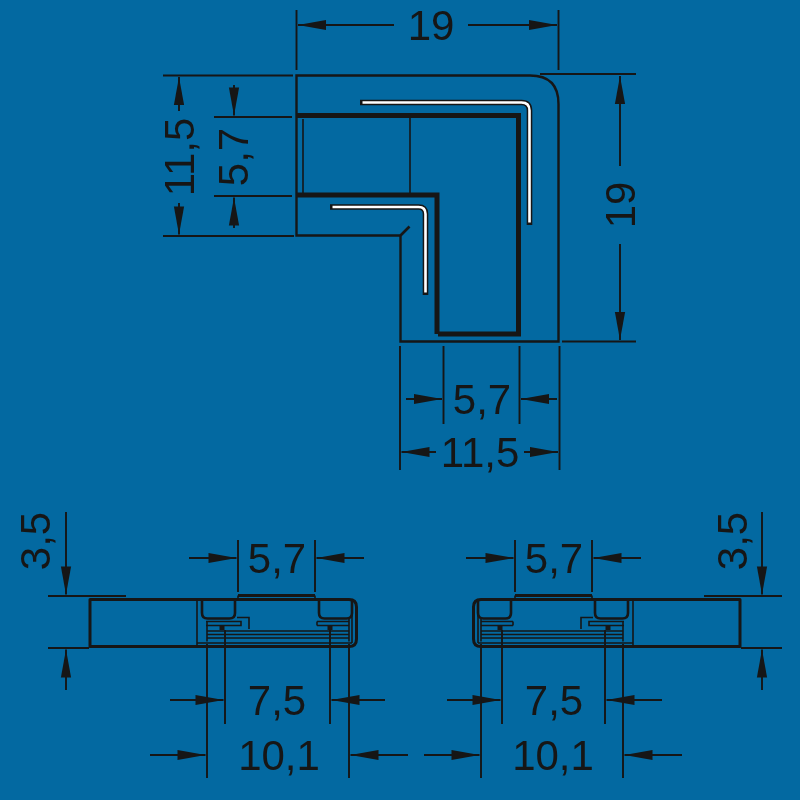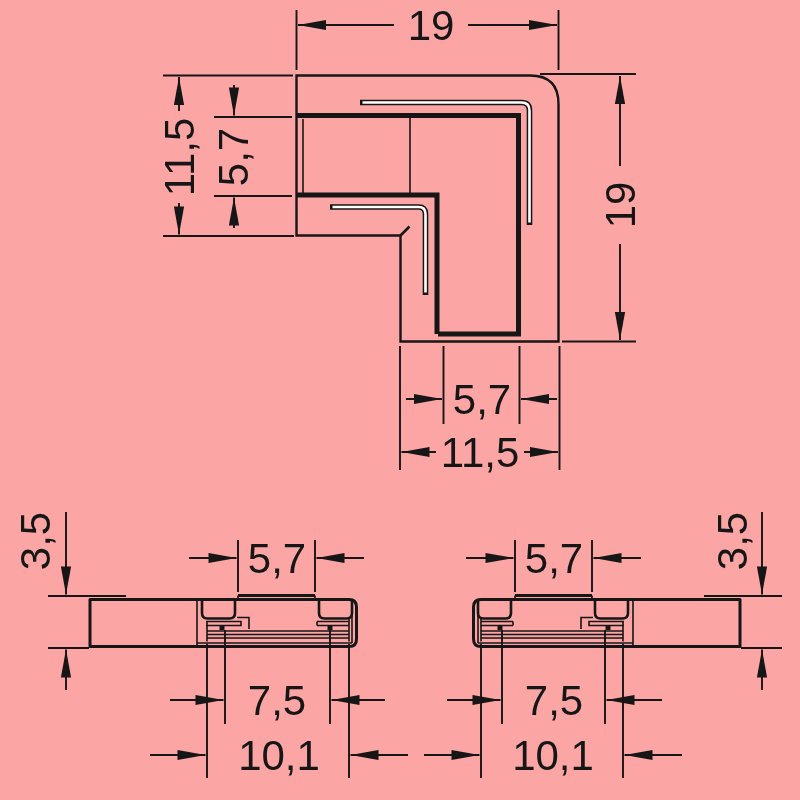--- a/index.html
+++ b/index.html
@@ -1,16 +1,16 @@
 <!DOCTYPE html>
 <html><head>
 <meta charset="utf-8">
 <style>
   html,body{margin:0;padding:0;background:#ffffff;width:800px;height:800px;overflow:hidden;}
-  .stage{position:relative;width:800px;height:800px;background:#fca5a5;}
+  .stage{position:relative;width:800px;height:800px;background:#0369a1;}
   svg{display:block;}
   
   .ln   {stroke:#161616;fill:none;stroke-width:2.4;stroke-linecap:butt;stroke-linejoin:miter;}
   .thick{stroke:#161616;fill:none;stroke-width:5;stroke-linecap:butt;stroke-linejoin:miter;}
   .blk  {stroke:#161616;fill:none;stroke-linecap:butt;stroke-linejoin:round;}
   .wht  {stroke:#ffffff;fill:none;stroke-linecap:butt;stroke-linejoin:round;}
   .fine {stroke:#161616;fill:none;stroke-width:1.6;}
   .med  {stroke:#161616;fill:none;stroke-width:2.6;}
   .dim  {stroke:#161616;fill:none;stroke-width:1.9;}
   .dot  {fill:#161616;stroke:none;}

